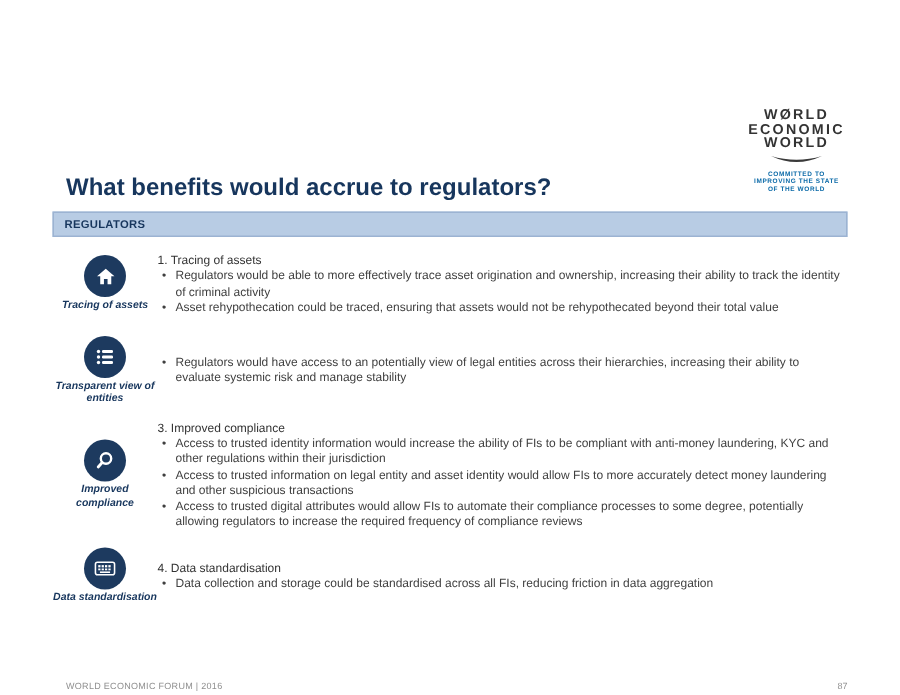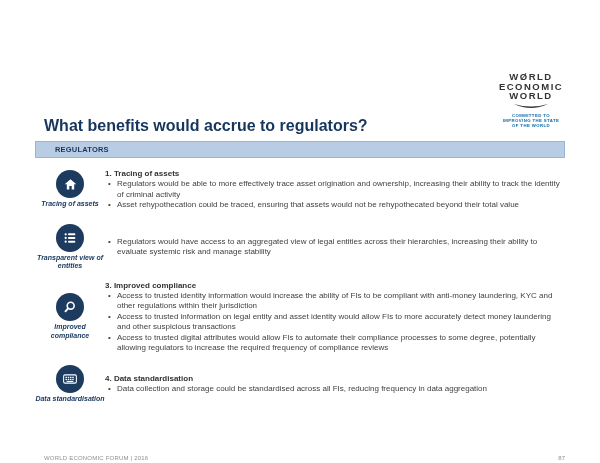--- a/index.html
+++ b/index.html
@@ -9,33 +9,33 @@
   
   .logo{position:absolute;top:36px;right:30px;width:78px;text-align:center;}
   .logo-word{font-weight:700;color:#333333;font-size:9.5px;line-height:9.5px;letter-spacing:1.5px;}
   .logo-swoosh{display:block;margin:1px auto 2px auto;}
   .logo-tagline{color:#0b6aa8;font-weight:700;font-size:4.3px;line-height:5.2px;letter-spacing:.4px;}
 
   
   .title{position:absolute;left:44px;top:81px;margin:0;font-size:16px;font-weight:700;color:#17365d;}
   .section-bar{position:absolute;left:35px;top:105px;width:530px;height:17px;box-sizing:border-box;
     background:#b8cce4;border:1px solid #9cb3d2;display:flex;align-items:center;}
-  .section-bar span{font-size:7.5px;font-weight:700;color:#17365d;padding-left:19px;letter-spacing:.2px;}
+  .section-bar span{font-size:7.5px;font-weight:700;color:#17365d;padding-left:7px;letter-spacing:.2px;}
 
   
   .rows{position:absolute;left:35px;top:132px;width:530px;}
   .row{display:flex;align-items:center;}
   .row1{margin-bottom:13px;}
   .row2{margin-bottom:9px;}
   .row3{margin-bottom:11px;}
   .icon-col{width:70px;flex:0 0 70px;display:flex;flex-direction:column;align-items:center;}
   .icon-circle{width:28px;height:28px;border-radius:50%;background:#1d3a5f;display:flex;align-items:center;justify-content:center;}
   .icon-label{margin-top:2px;font-size:7px;line-height:8.5px;font-weight:700;font-style:italic;color:#17365d;text-align:center;}
   .content{flex:1;min-width:0;}
-  .heading{font-size:8px;line-height:11px;font-weight:700;color:#333333;}
+  .heading{font-size:8px;line-height:11px;font-weight:400;color:#333333;}
   .bullet{display:flex;font-size:8px;line-height:10.5px;color:#3f3f3f;}
   .bullet .marker{flex:0 0 9px;margin-left:3px;color:#3f3f3f;}
   .bullet .btext{flex:1;}
 
   
   .footer-left{position:absolute;left:44px;top:419px;font-size:6px;color:#8f8f8f;letter-spacing:.2px;}
   .footer-page{position:absolute;right:35px;top:419px;font-size:6px;color:#8f8f8f;}
 </style>
 </head>
 <body>
@@ -96,21 +96,21 @@
               <circle cx="5.5" cy="17.5" r="1.7"></circle>
                 <rect x="9" y="16" width="11" height="3" rx="1.2"></rect>
             </g>
           </svg>
         </div>
         <div class="icon-label">Transparent view of entities</div>
       </div>
       <div class="content">
         <div class="bullet">
           <span class="marker">•</span>
-          <span class="btext">Regulators would have access to an aggregated view of legal entities across their hierarchies, increasing their ability to evaluate systemic risk and manage stability</span>
+          <span class="btext">Regulators would have access to an potentially view of legal entities across their hierarchies, increasing their ability to evaluate systemic risk and manage stability</span>
         </div>
       </div>
     </div>
 
     <div class="row row3">
       <div class="icon-col">
         <div class="icon-circle">
           <svg width="16" height="16" viewBox="0 0 24 24">
             <circle cx="13" cy="10" r="5.2" fill="none" stroke="#ffffff" stroke-width="2.4"></circle>
             <line x1="9.2" y1="14" x2="5.2" y2="18.5" stroke="#ffffff" stroke-width="2.8" stroke-linecap="round"></line>
@@ -152,21 +152,21 @@
               <rect x="7.5" y="14.6" width="9" height="1.4"></rect>
             </g>
           </svg>
         </div>
         <div class="icon-label">Data standardisation</div>
       </div>
       <div class="content">
         <div class="heading">4. Data standardisation</div>
         <div class="bullet">
           <span class="marker">•</span>
-          <span class="btext">Data collection and storage could be standardised across all FIs, reducing frequency in data aggregation</span>
+          <span class="btext">Data collection and storage could be standardised across all FIs, reducing friction in data aggregation</span>
         </div>
       </div>
     </div>
 
   </div>
 
   <div class="footer-left">WORLD ECONOMIC FORUM | 2016</div>
   <div class="footer-page">87</div>
 
 </div>

